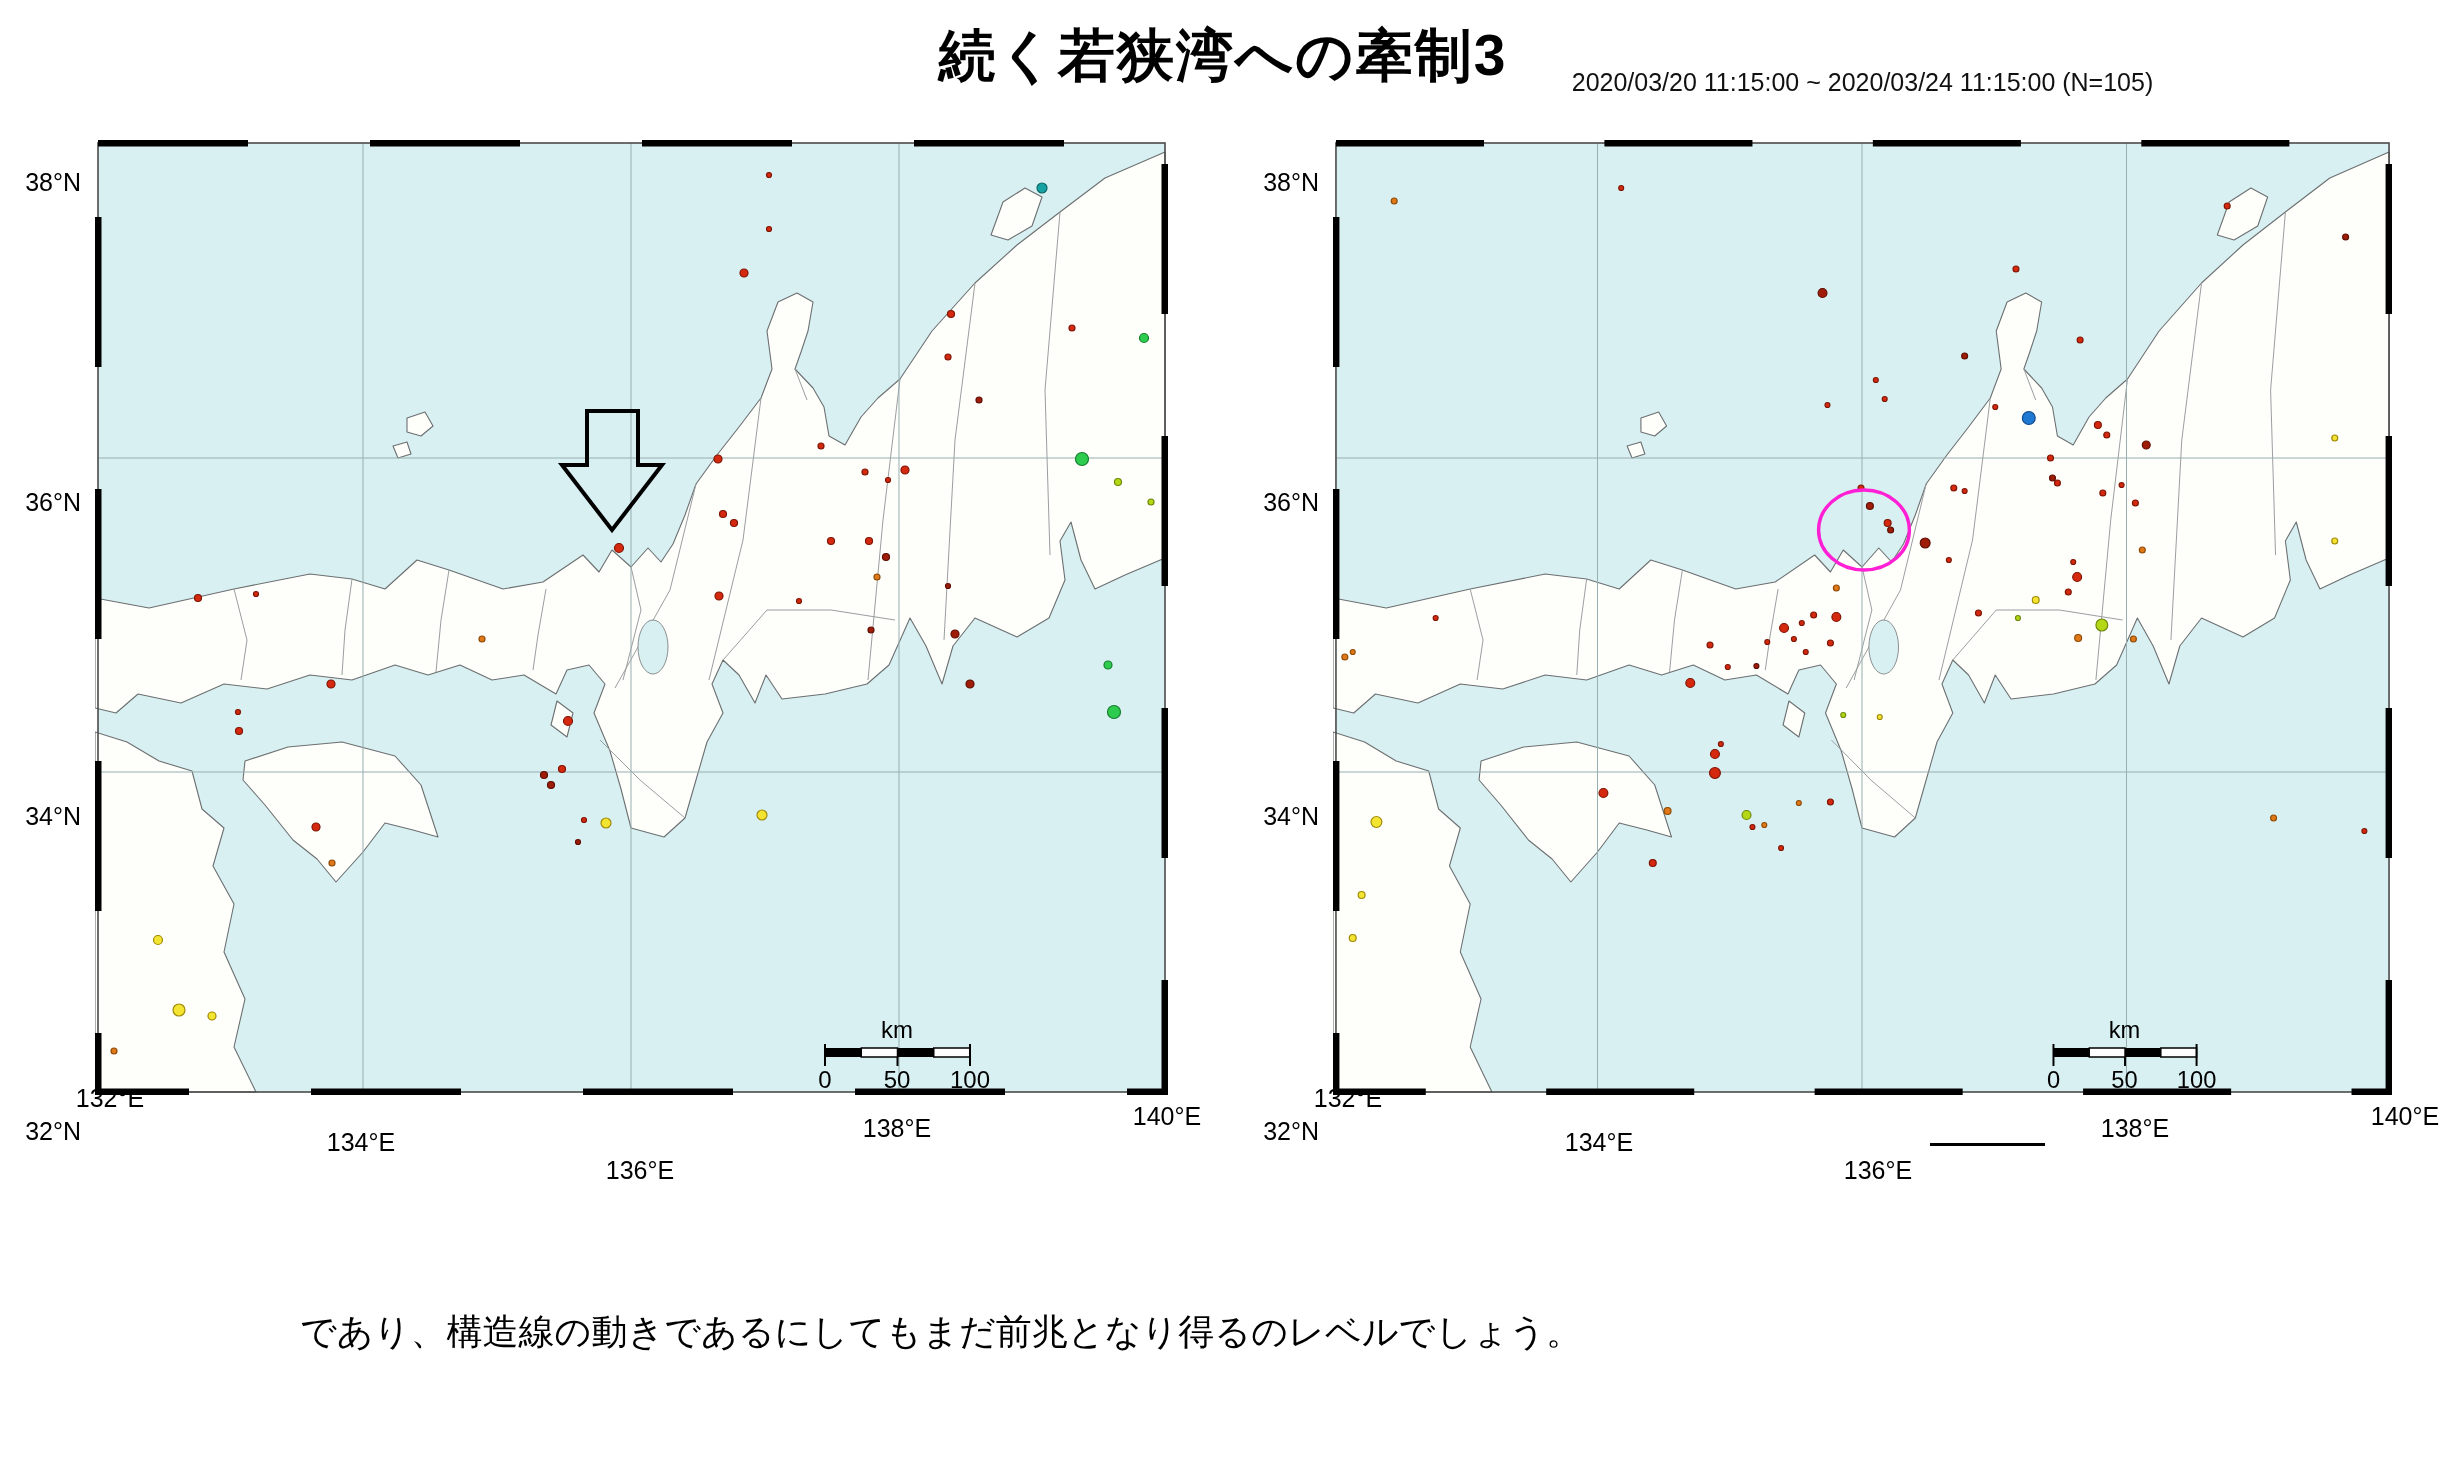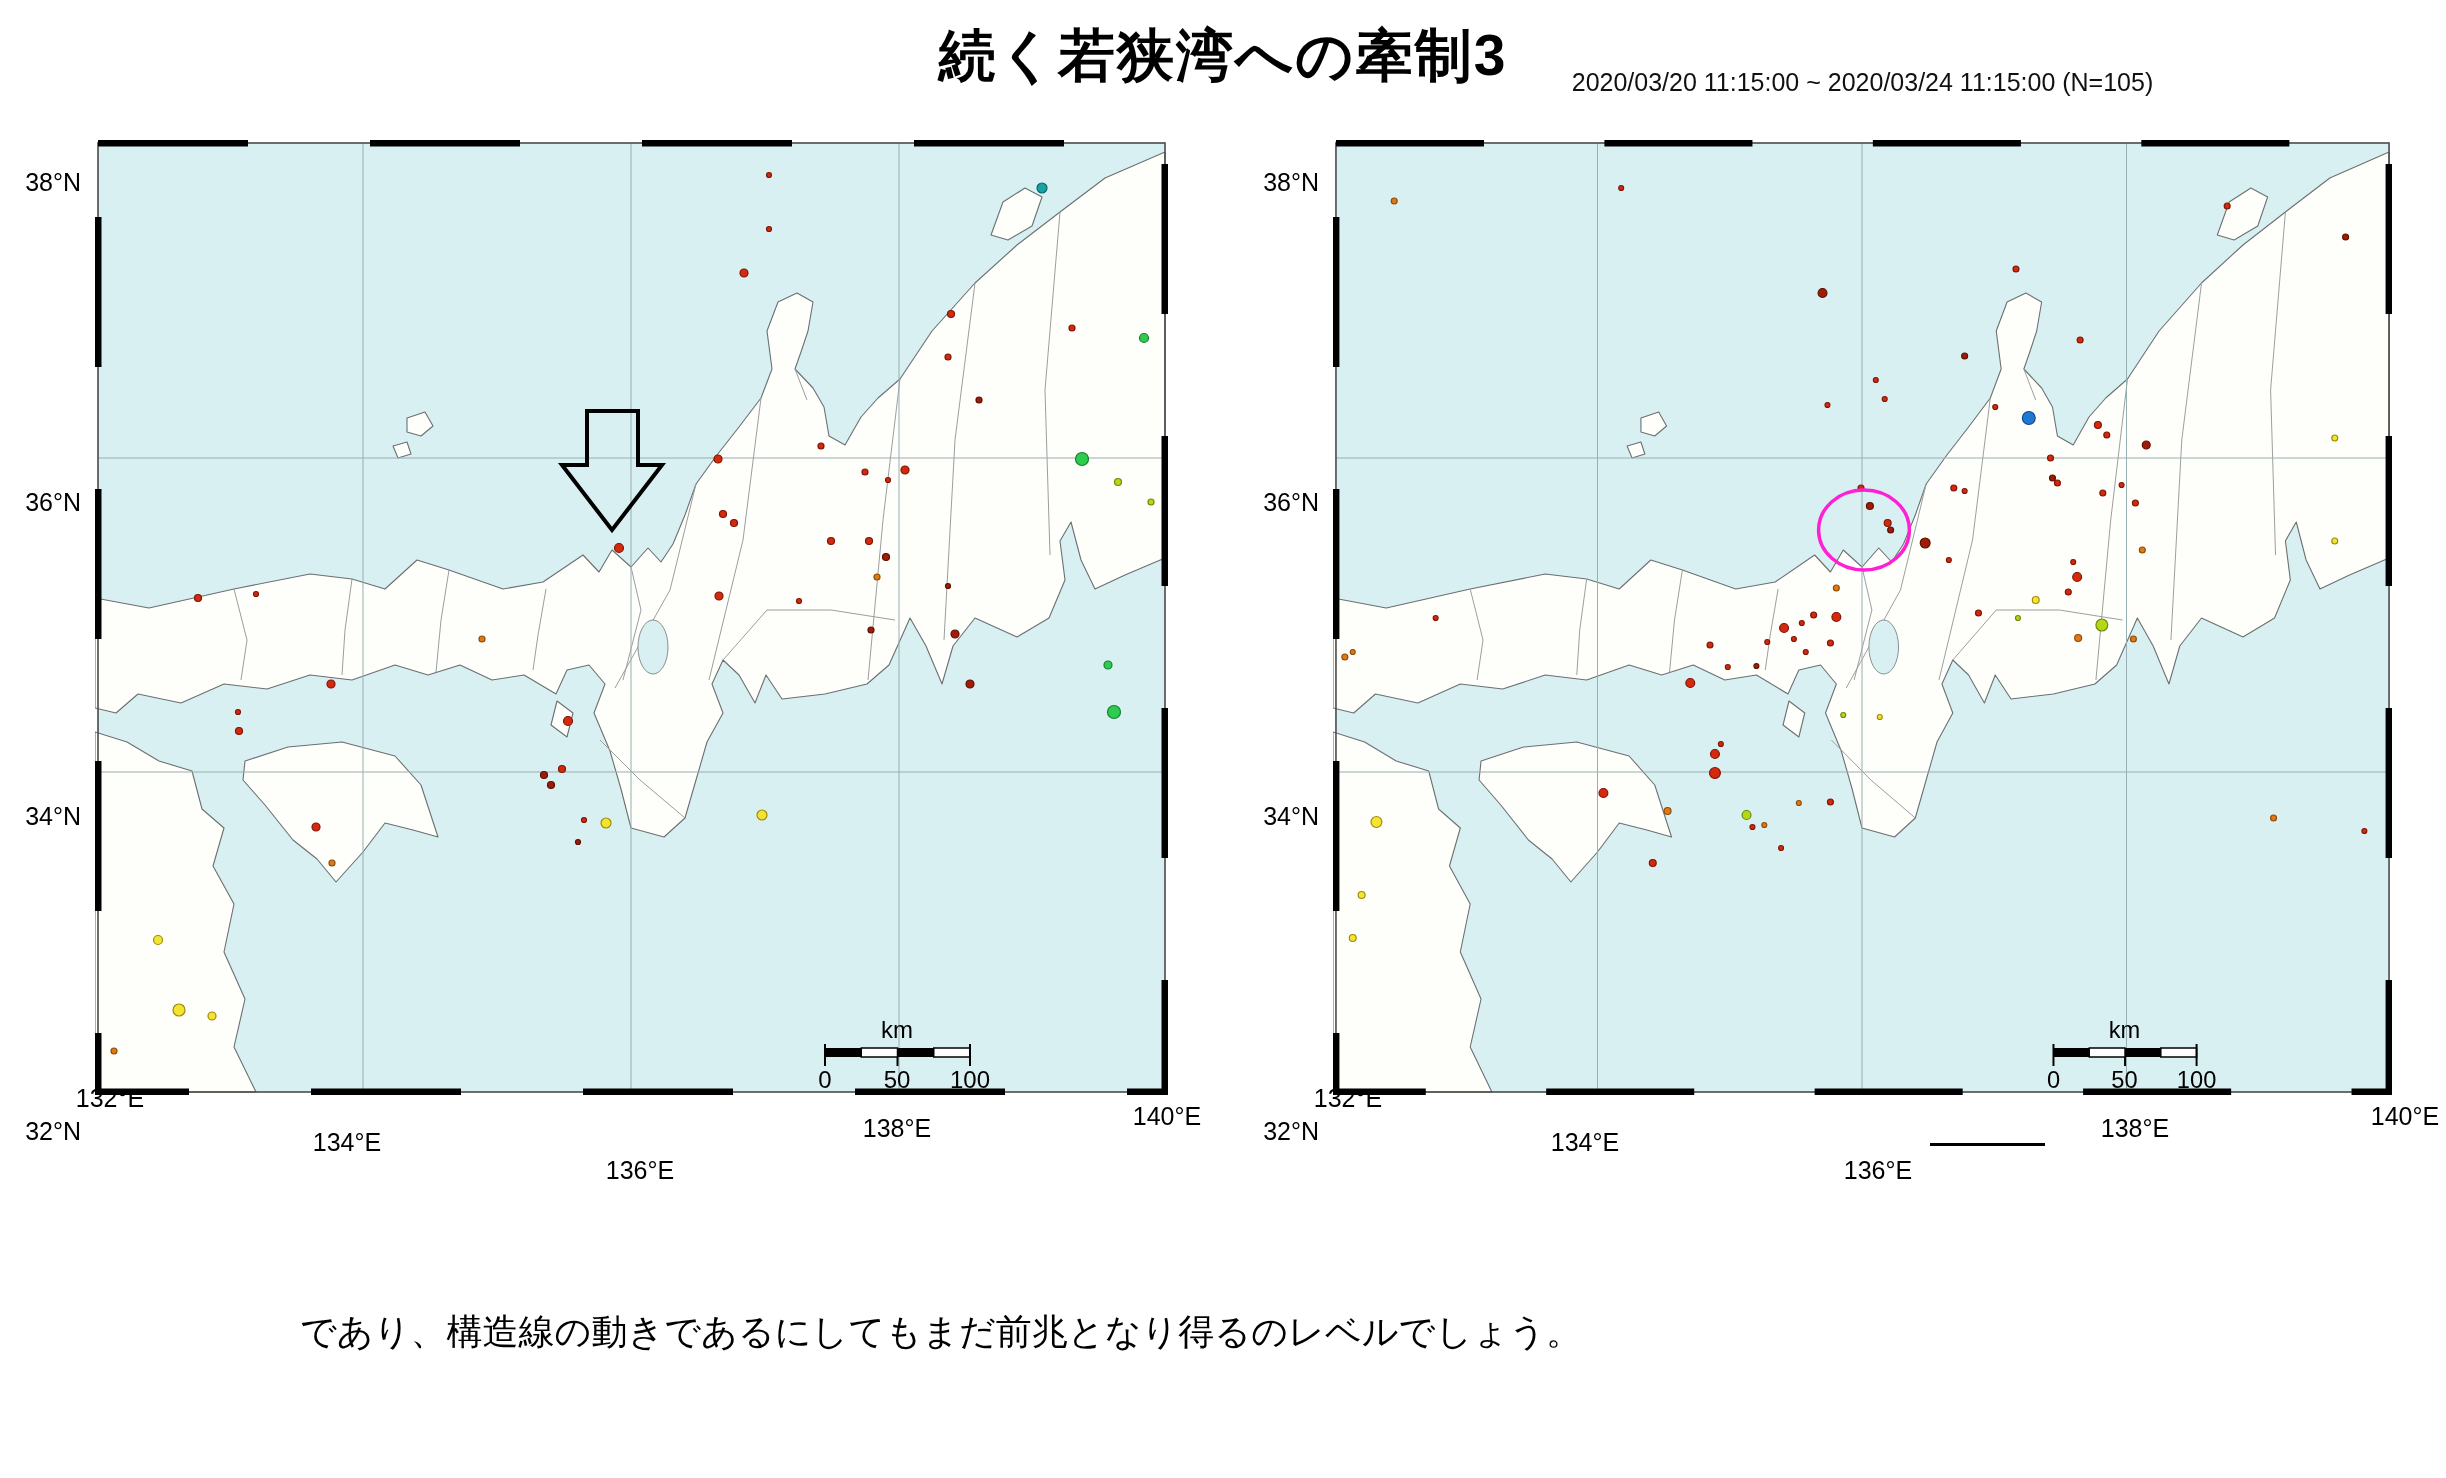--- a/index.html
+++ b/index.html
@@ -21,21 +21,21 @@
   .map-svg{position:absolute;top:0;left:0;width:100%;height:100%;}
   .lat-label{
     position:absolute;left:-88px;width:74px;text-align:right;
     font-size:25px;white-space:nowrap;margin-top:44px;
   }
   .lat-0{top:-16px}.lat-1{top:304px}.lat-2{top:618px}.lat-3{top:933px}
   .lon-label{
     position:absolute;width:100px;text-align:center;font-size:25px;white-space:nowrap;
   }
   .lon-0{left:-35px;top:944px}
-  .lon-1{left:202px;top:988px}
+  .lon-1{left:216px;top:988px}
   .lon-2{left:495px;top:1016px}
   .lon-3{left:752px;top:974px}
   .lon-4{left:1022px;top:962px}
   .underline-bar{position:absolute;left:597px;top:1003px;width:115px;height:3px;background:#000;}
   .body-text{
     position:absolute;left:300px;top:1192px;width:1880px;
     font-size:36px;line-height:56px;white-space:pre-wrap;
   }
   
   .sea{fill:var(--sea,#d9f0f3);}

